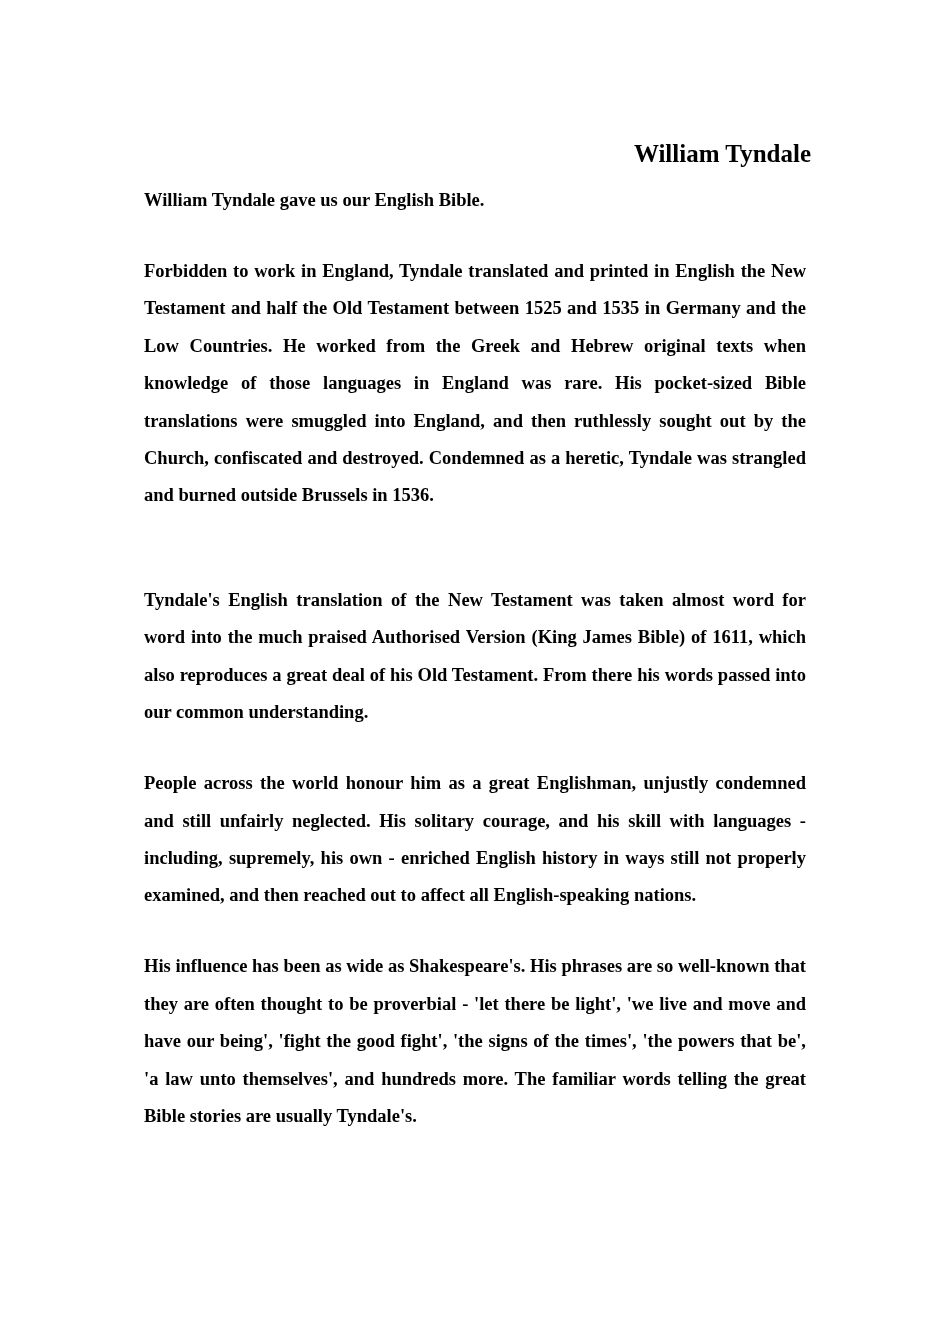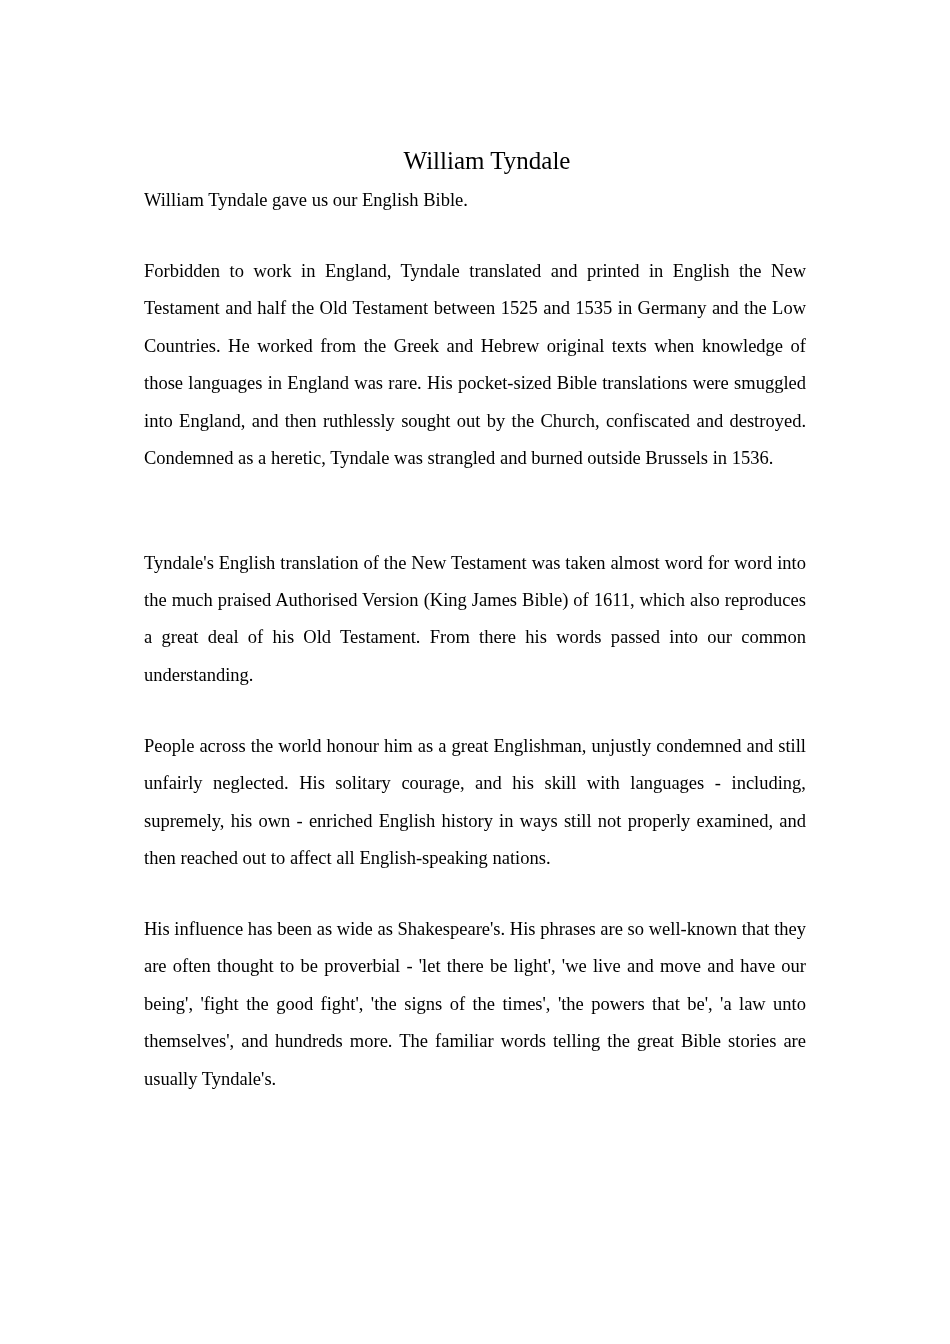--- a/index.html
+++ b/index.html
@@ -19,31 +19,32 @@
       position: absolute;
       left: 144px;
       top: 0;
       width: 662px;
     }
     .title {
       position: absolute;
       top: 134px;
       left: 0;
       width: 662px;
-      text-align: center;
-      font-weight: normal;
+      text-align: right;
+      font-weight: bold;
       font-size: 25px;
       line-height: 30px;
-      margin: 12px;
+      margin: 5px;
     }
     .body {
       position: absolute;
       top: 182px;
       left: 0;
       width: 662px;
+      font-weight: bold;
     }
     .para {
       margin: 0;
       font-size: 18.5px;
       line-height: 37.4px;
       text-align: justify;
       text-align-last: left;
     }
     .gap {
       height: 33.6px;

